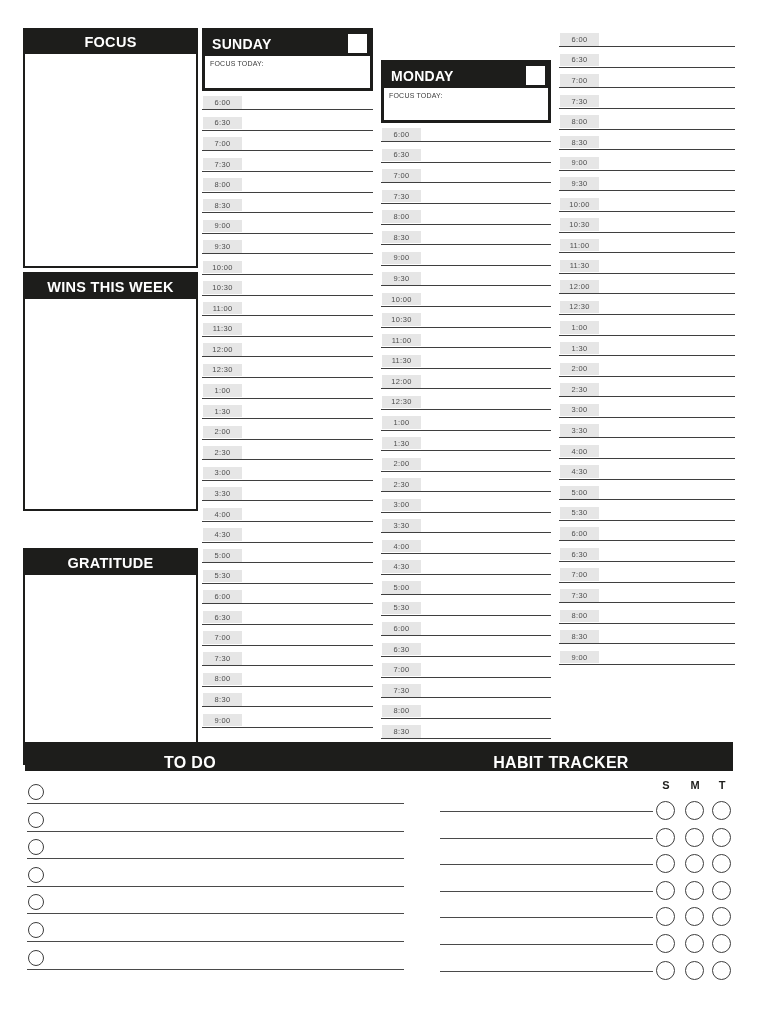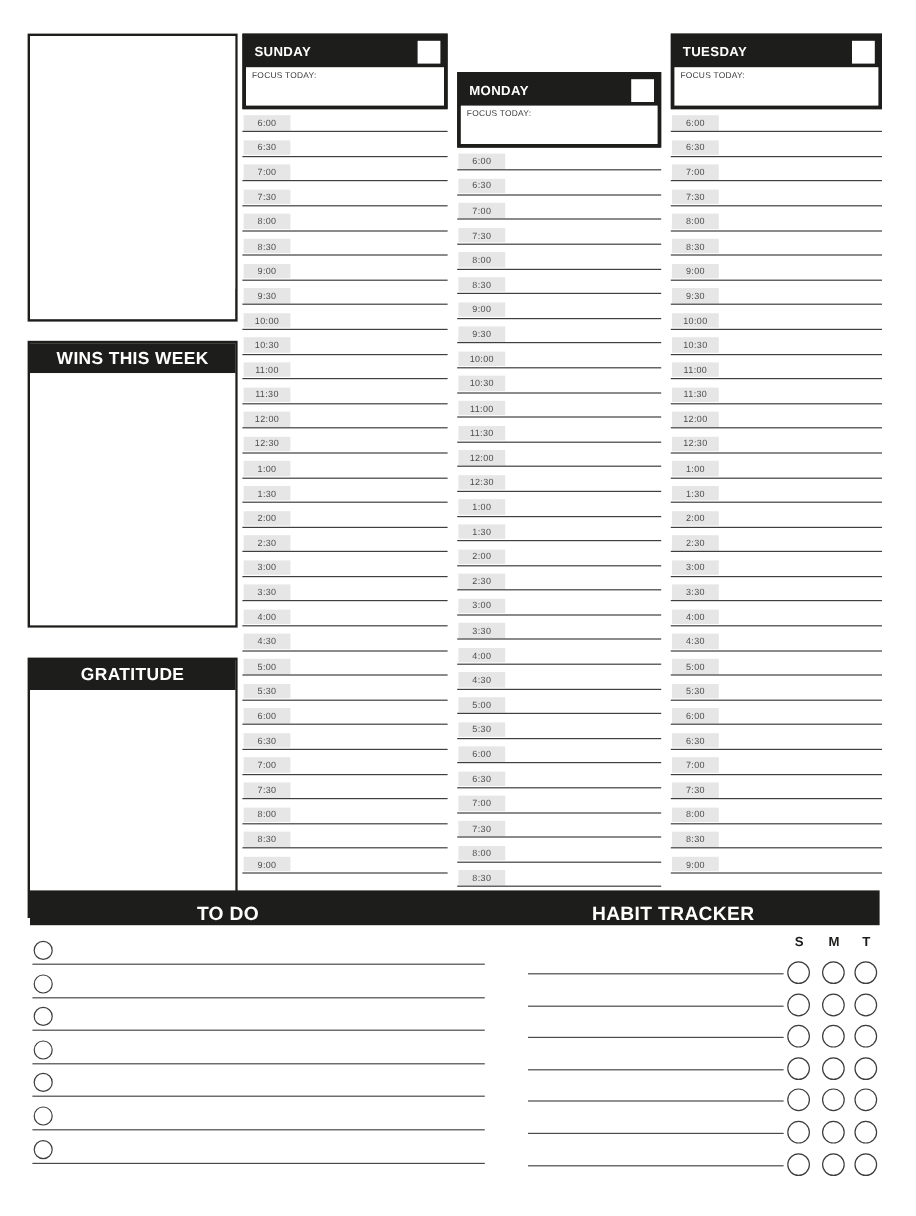--- a/index.html
+++ b/index.html
@@ -14,34 +14,34 @@
   html,body{background:#fff;}
   body{font-family:"Liberation Sans",sans-serif;}
   .page{position:relative;width:763px;height:1013px;background:var(--paper);overflow:hidden;}
 
   
   .side-section{position:absolute;left:23px;width:175px;border:2px solid var(--ink);background:var(--paper);}
   .side-head{background:var(--ink);color:#fff;font-weight:bold;font-size:14.5px;letter-spacing:.3px;
              display:flex;align-items:center;justify-content:center;}
   .sec-focus{top:28px;height:240px;}
   .sec-focus .side-head{height:24px;}
-  .sec-wins{top:284px;height:239px;}
+  .sec-wins{top:272px;height:239px;}
   .sec-wins .side-head{height:25px;}
   .sec-gratitude{top:548px;height:217px;}
   .sec-gratitude .side-head{height:25px;}
   .side-body{background:var(--paper);width:100%;height:calc(100% - 25px);}
 
   
   .day-col{position:absolute;top:28px;}
   .day-col.sunday{left:202px;width:171px;}
   .day-col.monday{left:381px;width:170px;margin-top:32px;}
   .day-col.tuesday{left:559px;width:176px;}
   .day-head{border:3px solid var(--ink);background:var(--ink);height:63px;display:flex;flex-direction:column;}
   .day-title-row{height:25px;display:flex;align-items:center;color:#fff;font-weight:bold;
-                 font-size:11px;letter-spacing:.3px;padding-left:7px;}
+                 font-size:14px;letter-spacing:.3px;padding-left:7px;}
   .day-checkbox{width:19px;height:19px;background:#fff;margin-left:auto;margin-right:3px;}
   .focus-box{flex:1;background:#fff;font-size:7px;letter-spacing:.2px;color:#3a3a3a;padding:4px 0 0 5px;}
   .time-slots{margin-top:5px;}
   .time-slot{position:relative;height:20.6px;}
   .time-pill{position:absolute;left:1px;top:0;width:39px;height:12.5px;background:var(--pill-bg);
              color:var(--pill-text);font-size:7.5px;display:flex;align-items:center;justify-content:center;
              letter-spacing:.3px;}
   .slot-line{position:absolute;left:0;top:13.2px;width:100%;height:0;border-bottom:1.7px solid var(--rule);}
 
   
@@ -72,20 +72,21 @@
   .habit-circle.c0{left:216px;}
   .habit-circle.c1{left:245px;}
   .habit-circle.c2{left:272px;}
 </style>
 </head>
 <body>
 
 <div class="page">
 
   <div class="side-section sec-focus">
+    <div class="side-head">FOCUS</div>
     <div class="side-body"></div>
   </div>
 
   <div class="side-section sec-wins">
     <div class="side-head">WINS THIS WEEK</div>
     <div class="side-body"></div>
   </div>
 
   <div class="side-section sec-gratitude">
     <div class="side-head">GRATITUDE</div>
@@ -362,29 +363,20 @@
           <span class="slot-line"></span>
         </div>
         <div class="time-slot">
           <span class="time-pill">9:00</span>
           <span class="slot-line"></span>
         </div>
       </div>
   </div>
 
   <div class="day-col tuesday">
-    <div class="day-head">
-      <div class="day-title-row">
-        <span>TUESDAY</span>
-        <span class="day-checkbox"></span>
-      </div>
-      <div class="focus-box">
-        <span>FOCUS TODAY:</span>
-      </div>
-    </div>
     <div class="time-slots">
         <div class="time-slot">
           <span class="time-pill">6:00</span>
           <span class="slot-line"></span>
         </div>
         <div class="time-slot">
           <span class="time-pill">6:30</span>
           <span class="slot-line"></span>
         </div>
         <div class="time-slot">

